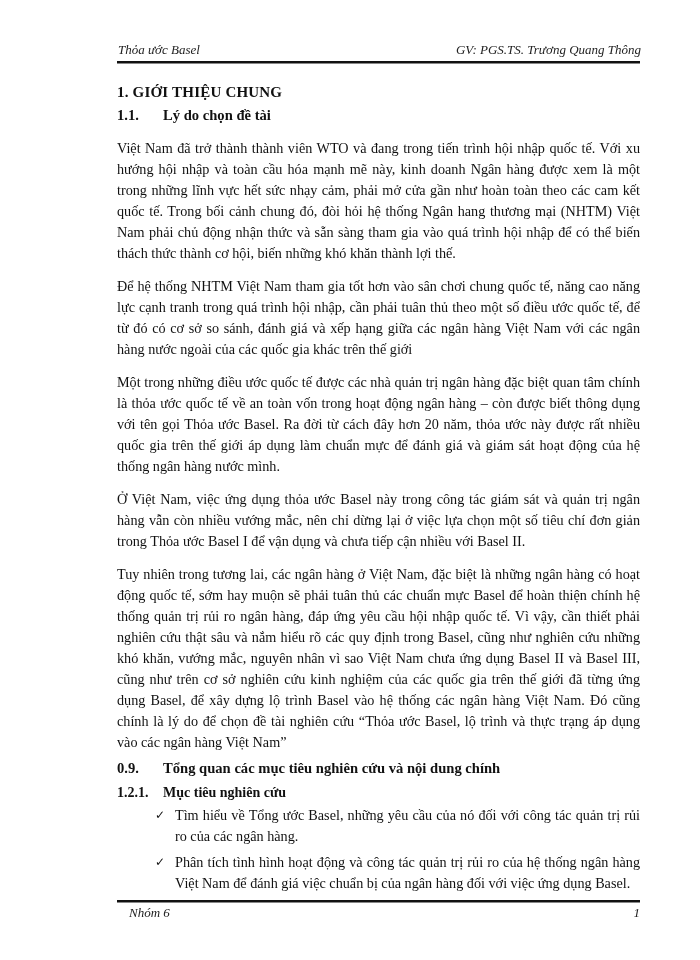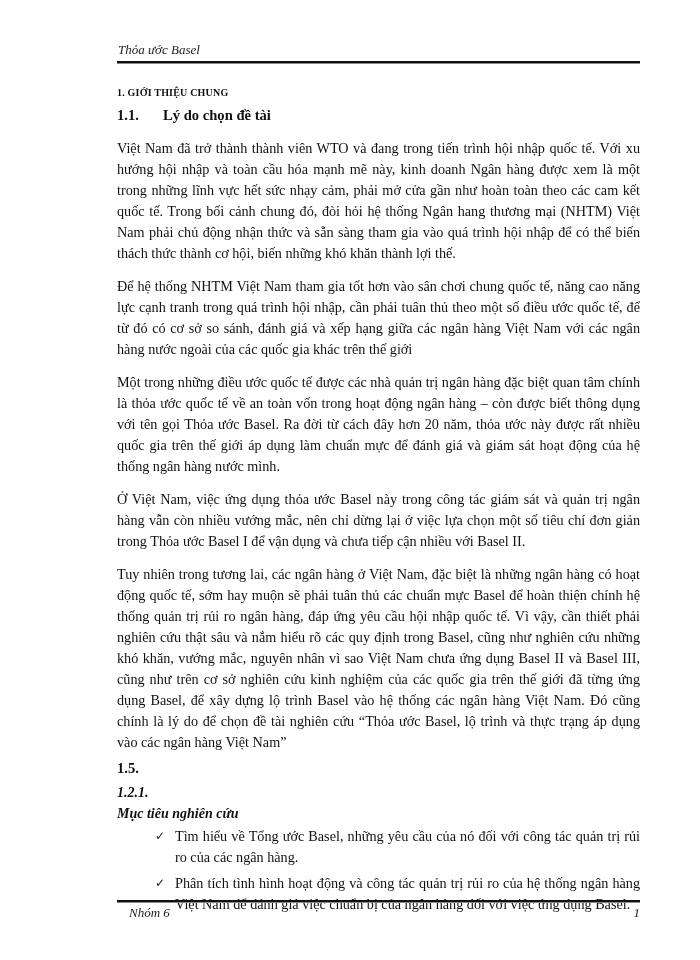--- a/index.html
+++ b/index.html
@@ -6,61 +6,63 @@
   body { width: 700px; height: 960px; position: relative; overflow: hidden;
          font-family: "Liberation Serif", "DejaVu Serif", serif; color: #111; }
   .page { position: absolute; left: 0; top: 0; width: 700px; height: 960px; }
   .header { position: absolute; left: 118px; width: 523px; top: 40px; height: 20px;
             font-style: italic; font-size: 13px; color: #222; }
   .header .left { position: absolute; left: 0; top: 2px; }
   .header .right { position: absolute; right: 0; top: 2px; }
   .header-rule { position: absolute; left: 117px; width: 523px; top: 61px; height: 0;
                  border-top: 2px solid #111; border-bottom: 1px solid #888; }
   .content { position: absolute; left: 117px; width: 523px; top: 78px; font-size: 14.2px; line-height: 21px; }
-  .h1 { font-weight: bold; font-size: 10px; margin: 4px 0 2px 0; letter-spacing: 0.2px; }
+  .h1 { font-weight: bold; font-size: 15px; margin: 4px 0 2px 0; letter-spacing: 0.2px; }
   .h2 { font-weight: bold; font-size: 14.6px; margin: 2px 0 3px 0; display: flex; }
   .h2 .num { width: 46px; }
-  .h3 { font-weight: bold; font-style: italic; font-size: 14px; margin: 2px 0 2px 0; display: flex; flex-direction: column; }
+  .h3 { font-weight: bold; font-size: 14px; margin: 2px 0 2px 0; display: flex; }
   .h3 .num { width: 46px; }
   p.para { margin: 12px 0 5px 0; text-align: justify; }
   ul.bullets { list-style: none; margin: 0; padding: 0; }
   ul.bullets li { position: relative; padding-left: 58px; margin: 0 0 5px 0; text-align: justify; }
   ul.bullets li .check { position: absolute; left: 38px; top: 0; font-size: 12px; font-family: "DejaVu Sans", sans-serif; }
   .footer-rule { position: absolute; left: 117px; width: 523px; top: 900px; height: 0;
                  border-top: 2px solid #111; border-bottom: 1px solid #888; }
   .footer { position: absolute; left: 117px; width: 523px; top: 905px; font-style: italic; font-size: 13px; color: #222; }
   .footer .left { position: absolute; left: 12px; top: 0; }
   .footer .right { position: absolute; right: 0; top: 0; }
 </style>
 </head>
 <body>
 
 <div class="page">
 
   <div class="header">
     <span class="left">Thỏa ước Basel</span>
+    <span class="right">GV: PGS.TS. Trương Quang Thông</span>
   </div>
   <div class="header-rule"></div>
 
   <div class="content">
     <div class="h1">1.  GIỚI THIỆU  CHUNG</div>
 
     <div class="h2">
       <span class="num">1.1.</span>
       <span>Lý do chọn đề tài</span>
     </div>
 
     <p class="para">Việt Nam đã trở thành thành viên WTO và đang trong tiến trình hội nhập quốc tế. Với xu hướng hội nhập và toàn cầu hóa mạnh mẽ này, kinh doanh Ngân hàng được xem là một trong những lĩnh vực hết sức nhạy cảm, phải mở cửa gần như hoàn toàn theo các cam kết quốc tế. Trong bối cảnh chung đó, đòi hỏi hệ thống Ngân hang thương mại (NHTM) Việt Nam phải chủ động nhận thức và sẵn sàng tham gia vào quá trình hội nhập để có thể biến thách thức thành cơ hội, biến những khó khăn thành lợi thế.</p>
     <p class="para">Để hệ thống NHTM Việt Nam tham gia tốt hơn vào sân chơi chung quốc tế, năng cao năng lực cạnh tranh trong quá trình hội nhập, cần phải tuân thủ theo một số điều ước quốc tế, để từ đó có cơ sở so sánh, đánh giá và xếp hạng giữa các ngân hàng Việt Nam với các ngân hàng nước ngoài của các quốc gia khác trên thế giới</p>
     <p class="para">Một trong những điều ước quốc tế được các nhà quản trị ngân hàng đặc biệt quan tâm chính là thỏa ước quốc tế về an toàn vốn trong hoạt động ngân hàng – còn được biết thông dụng với tên gọi Thỏa ước Basel. Ra đời từ cách đây hơn 20 năm, thỏa ước này được rất nhiều quốc gia trên thế giới áp dụng làm chuẩn mực để đánh giá và giám sát hoạt động của hệ thống ngân hàng nước mình.</p>
     <p class="para">Ở Việt Nam, việc ứng dụng thỏa ước Basel này trong công tác giám sát và quản trị ngân hàng vẫn còn nhiều vướng mắc, nên chỉ dừng lại ở việc lựa chọn một số tiêu chí đơn giản trong Thỏa ước Basel I để vận dụng và chưa tiếp cận nhiều với Basel II.</p>
     <p class="para">Tuy nhiên trong tương lai, các ngân hàng ở Việt Nam, đặc biệt là những ngân hàng có hoạt động quốc tế, sớm hay muộn sẽ phải tuân thủ các chuẩn mực Basel để hoàn thiện chính hệ thống quản trị rủi ro ngân hàng, đáp ứng yêu cầu hội nhập quốc tế. Vì vậy, cần thiết phải nghiên cứu thật sâu và nắm hiểu rõ các quy định trong Basel, cũng như nghiên cứu những khó khăn, vướng mắc, nguyên nhân vì sao Việt Nam chưa ứng dụng Basel II và Basel III, cũng như trên cơ sở nghiên cứu kinh nghiệm của các quốc gia trên thế giới đã từng ứng dụng Basel, để xây dựng lộ trình Basel vào hệ thống các ngân hàng Việt Nam. Đó cũng chính là lý do để chọn đề tài nghiên cứu “Thỏa ước Basel, lộ trình và thực trạng áp dụng vào các ngân hàng Việt Nam”</p>
 
     <div class="h2">
-      <span class="num">1.5.</span>
+      <span class="num">0.9.</span>
+      <span>Tổng quan các mục tiêu nghiên cứu và nội dung chính</span>
     </div>
 
     <div class="h3">
       <span class="num">1.2.1.</span>
       <span>Mục tiêu nghiên cứu</span>
     </div>
 
     <ul class="bullets">
       <li>
         <span class="check">✓</span>

